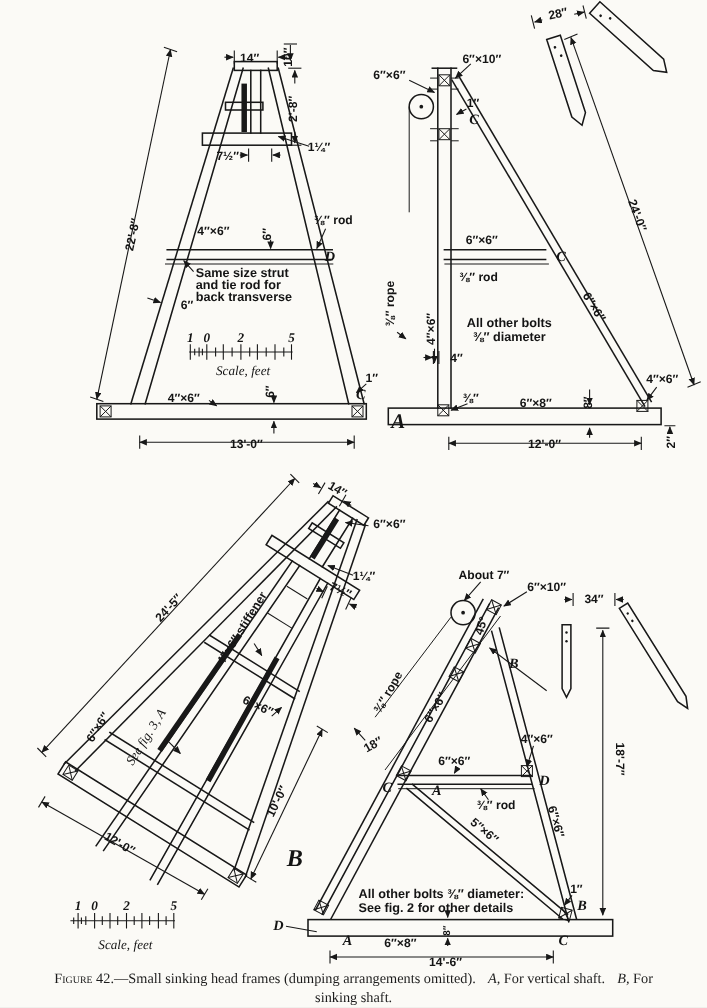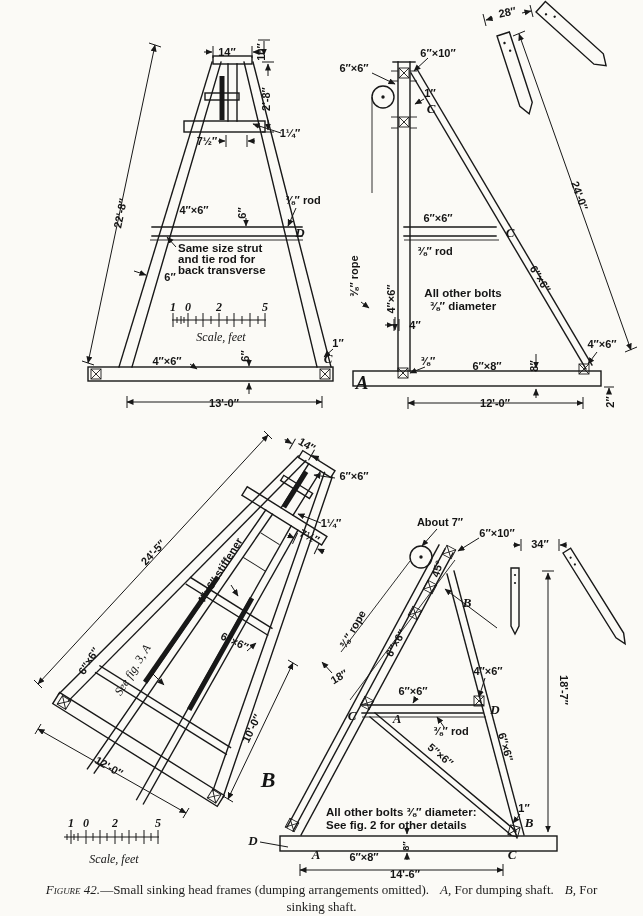--- a/index.html
+++ b/index.html
@@ -18,21 +18,21 @@
   .dimsm{font-family:"Liberation Sans",sans-serif;font-size:9px;font-weight:bold;}
   .note{font-family:"Liberation Sans",sans-serif;font-size:11.5px;font-weight:bold;}
   .joint{font-family:"Liberation Serif",serif;font-style:italic;font-weight:bold;font-size:13px;}
   .big{font-family:"Liberation Serif",serif;font-style:italic;font-weight:bold;font-size:19px;}
   .big2{font-family:"Liberation Serif",serif;font-style:italic;font-weight:bold;font-size:22px;}
   .snum{font-family:"Liberation Serif",serif;font-style:italic;font-weight:bold;font-size:12px;}
   .scap{font-family:"Liberation Serif",serif;font-style:italic;font-size:12px;}
   
   #caption{position:absolute;left:0;top:882px;width:643px;text-align:center;
            font-size:13px;color:#1c1c1c;line-height:1.3;}
-  #caption .sc{font-variant:small-caps;font-style:italic;}
+  #caption .sc{font-variant:small-caps;}
   #caption i{font-style:italic;}
   #caption .gap{margin-left:11px;}
 </style>
 </head>
 <body>
 
 <div id="page">
 <svg width="643" height="916" viewBox="0 0 643 916">
   <defs>
     <marker id="ar" markerWidth="8" markerHeight="8" refX="6.5" refY="3" orient="auto-start-reverse">
@@ -436,17 +436,17 @@
         <text class="lbl dim" text-anchor="middle" transform="translate(364 861) rotate(0)">6″×8″</text>
         <text class="lbl dimsm" text-anchor="middle" transform="translate(409 846) rotate(-90)">8″</text>
         <text class="lbl dim" text-anchor="middle" transform="translate(405 878) rotate(0)">14'-6″</text>
         <text class="lbl dim" text-anchor="middle" transform="translate(524 812) rotate(0)">1″</text>
         <text class="lbl joint" text-anchor="middle" transform="translate(529 827) rotate(0)">B</text>
         <text class="lbl joint" text-anchor="middle" transform="translate(512 859) rotate(0)">C</text>
       </g>
 </svg>
 
 <div id="caption">
-  <span class="sc">Figure 42.</span><span>—Small sinking head frames (dumping arrangements omitted).</span><i class="gap">A,</i>&nbsp;<span>For dumping shaft.</span><i class="gap">B,</i>&nbsp;<span>For</span>
+  <span class="sc">Figure 42.</span><span>—Small sinking head frames (dumping arrangements omitted).</span><i class="gap">A,</i>&nbsp;<span>For vertical shaft.</span><i class="gap">B,</i>&nbsp;<span>For</span>
   <br>
   <span>sinking shaft.</span>
 </div>
 </div>
 
 </body></html>

